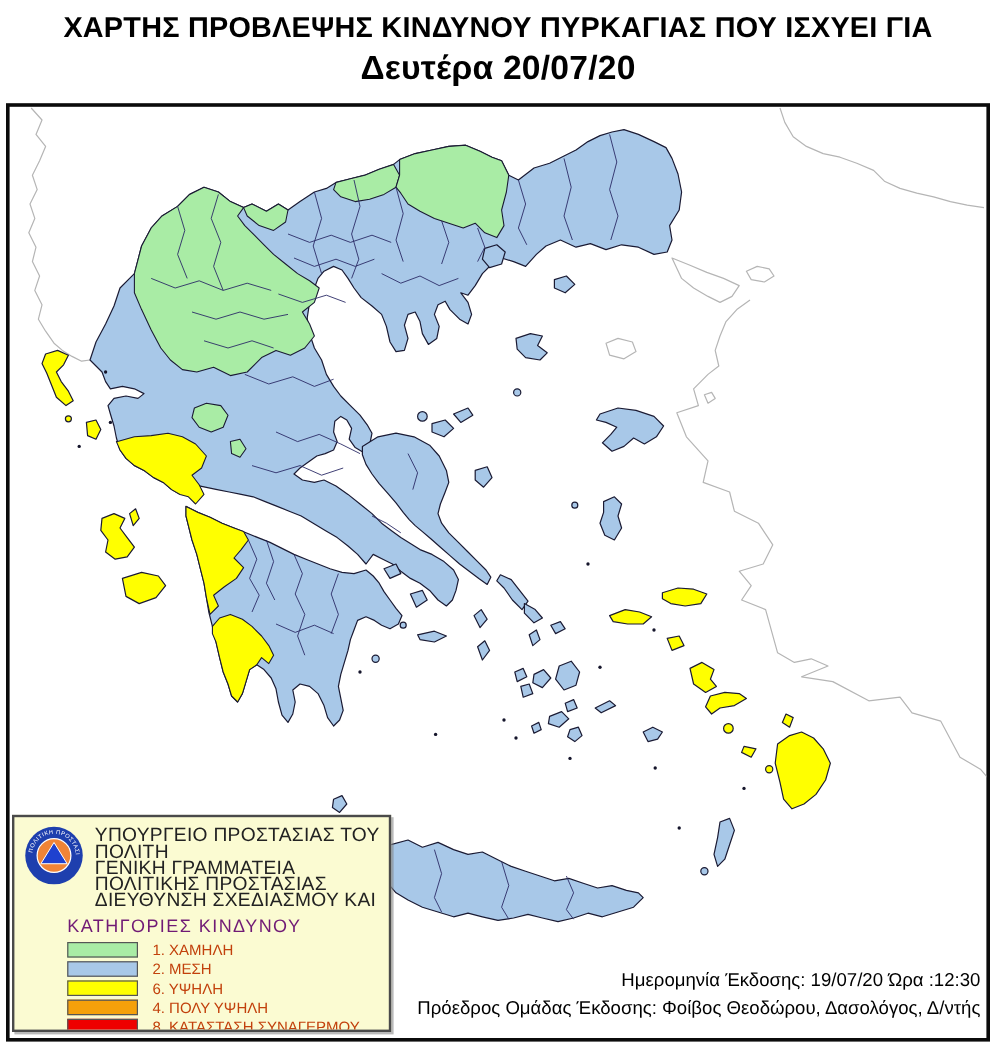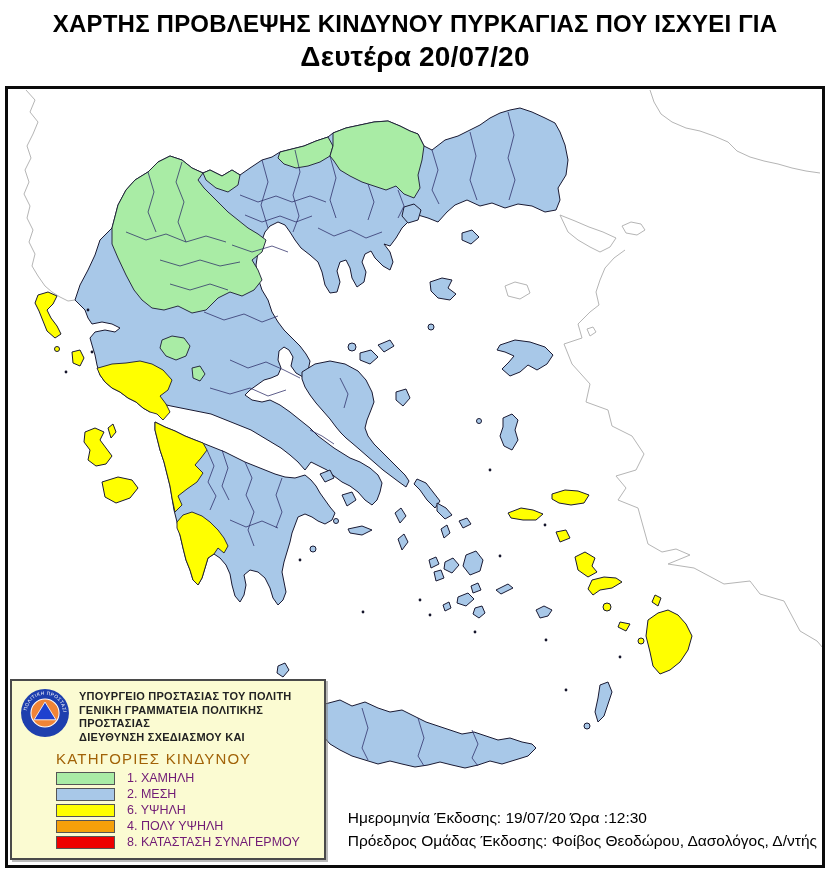--- a/index.html
+++ b/index.html
@@ -20,25 +20,25 @@
   .pref path{fill:none;stroke:#2b2b66;stroke-width:.75;stroke-linejoin:round;}
   .foreign path{fill:none;stroke:#b5b5b5;stroke-width:1;stroke-linejoin:round;}
   .islets circle{fill:#15152b;stroke:none;}
   .legend{
     position:absolute;left:10px;top:679px;width:316px;height:181px;background:#fbfbd2;
     border:2px solid #4a4a4a;box-sizing:border-box;box-shadow:2px 2px 0 rgba(130,130,130,.55);
     padding:5px 8px 4px 8px;overflow:hidden;
   }
   .legend-head{display:flex;gap:9px;align-items:flex-start;}
   .logo{width:50px;height:50px;flex:none;margin-top:2px;}
-  .agency{font-size:11px;font-weight:bold;color:#222;line-height:13.5px;letter-spacing:.25px;padding-top:4px;}
-  .cat-title{font-size:15px;color:#a16207;margin:6px 0 4px 36px;letter-spacing:1.2px;}
-  .cat-row{display:flex;align-items:center;margin:2px 0 2px 36px;font-size:12.5px;color:#701a75;white-space:nowrap;}
+  .agency{font-size:16px;font-weight:normal;color:#222;line-height:13.5px;letter-spacing:.25px;padding-top:4px;}
+  .cat-title{font-size:15px;color:#701a75;margin:6px 0 4px 36px;letter-spacing:1.2px;}
+  .cat-row{display:flex;align-items:center;margin:2px 0 2px 36px;font-size:12.5px;color:#c2410c;white-space:nowrap;}
   .swatch{width:57px;height:11px;border:1px solid #555;margin-right:12px;flex:none;}
-  .footer{position:absolute;right:13px;top:806px;font-size:15.5px;line-height:23px;color:#000;}
+  .footer{position:absolute;right:13px;top:806px;text-align:right;font-size:15.5px;line-height:23px;color:#000;}
 </style>
 </head>
 <body>
 
 <div class="title">
   <div class="l1">ΧΑΡΤΗΣ ΠΡΟΒΛΕΨΗΣ ΚΙΝΔΥΝΟΥ ΠΥΡΚΑΓΙΑΣ ΠΟΥ ΙΣΧΥΕΙ ΓΙΑ</div>
   <div class="l2">Δευτέρα 20/07/20</div>
 </div>
 
 <div class="frame">

